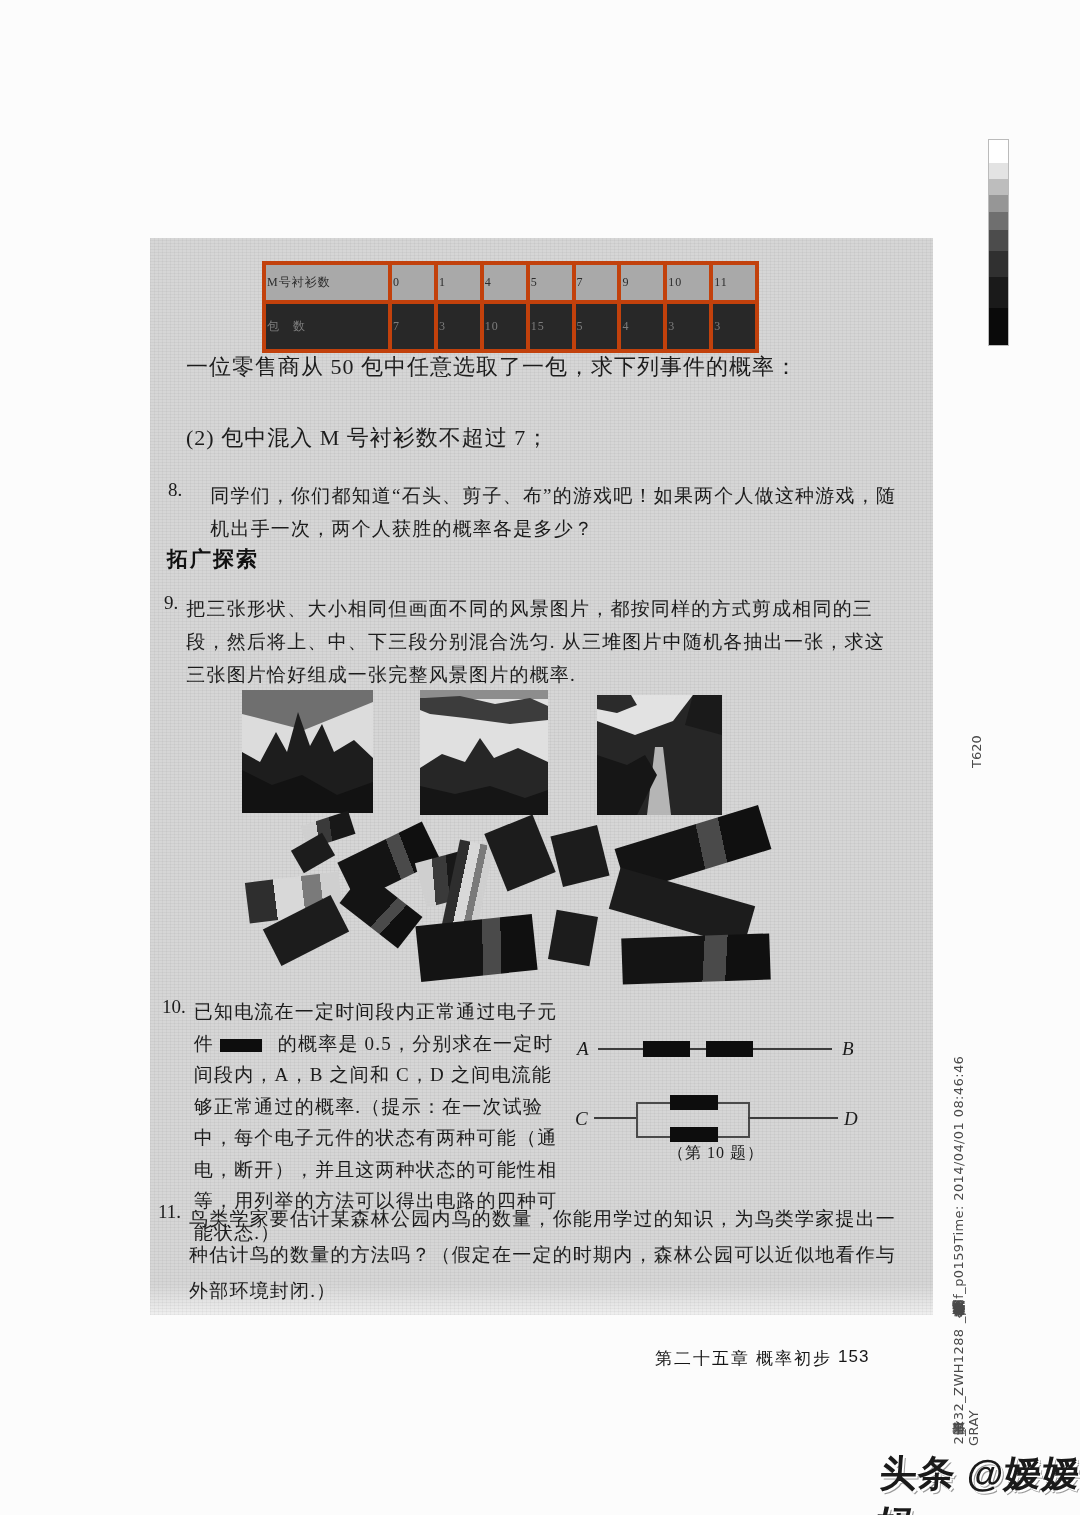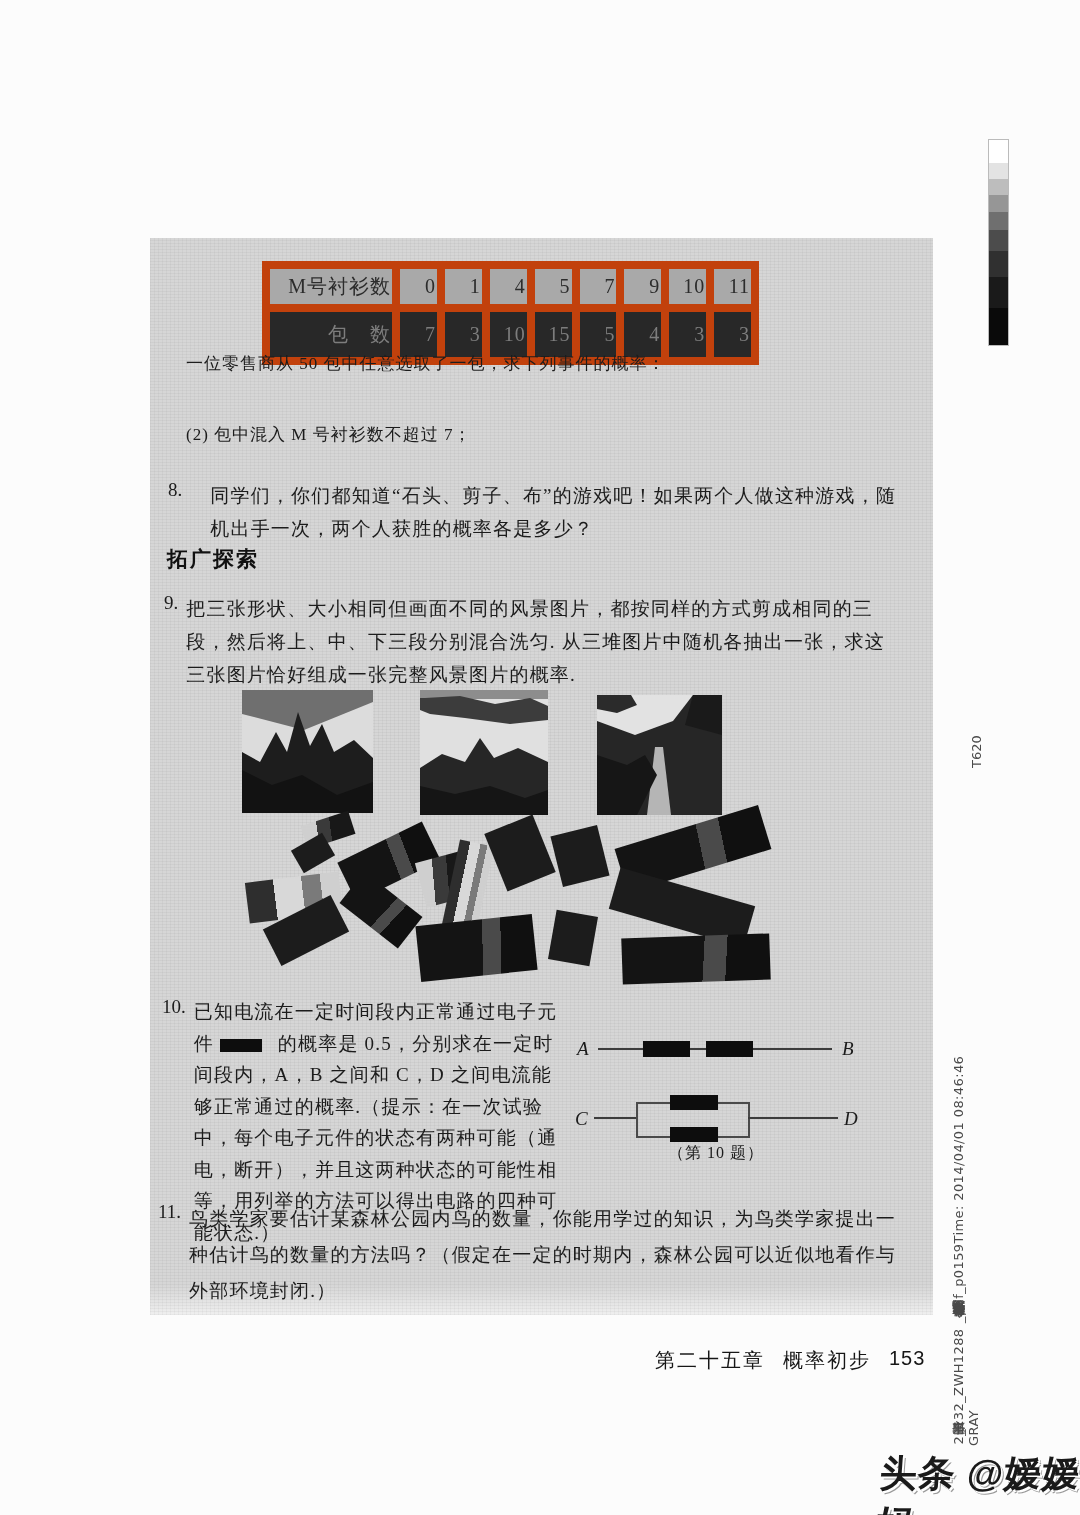--- a/index.html
+++ b/index.html
@@ -14,26 +14,26 @@
       linear-gradient(to bottom,#d6d6d6 0,#d6d6d6 calc(100% - 30px),#efefef 100%);}
 
   
   .graybar{position:absolute;left:988px;top:139px;width:19px;height:205px;border:1px solid #bbb;
     background:linear-gradient(to bottom,
       #ffffff 0 11%, #e3e3e3 11% 19%, #bdbdbd 19% 27%, #969696 27% 35%,
       #6f6f6f 35% 44%, #4c4c4c 44% 54%, #303030 54% 67%, #1a1a1a 67% 82%, #0a0a0a 82% 100%);}
 
   
   .shirt-table{position:absolute;left:262px;top:261px;width:497px;border-collapse:collapse;table-layout:fixed;}
-  .shirt-table td{border:8px solid #c2410c;text-align:right;font-size:20px;letter-spacing:1px;overflow:hidden;white-space:nowrap;}
+  .shirt-table td{border:4px solid #c2410c;text-align:left;font-size:12px;letter-spacing:1px;overflow:hidden;white-space:nowrap;}
   .shirt-table .hrow td{background:#a9a9a9;color:#2c2c2c;height:33px;}
   .shirt-table .drow td{background:#282828;color:#7d7d7d;height:43px;margin-top:12px;}
   .shirt-table td.lab{width:120px;}
 
-  .tline{position:absolute;font-size:17px;color:#1c1c1c;letter-spacing:1px;white-space:nowrap;}
+  .tline{position:absolute;font-size:22px;color:#1c1c1c;letter-spacing:1px;white-space:nowrap;}
   .qblock{position:absolute;display:flex;color:#1c1c1c;font-size:19px;}
   .qnum{flex:0 0 auto;margin-right:8px;}
   .qbody{line-height:33px;letter-spacing:1.2px;}
   .q10 .qbody{line-height:31.5px;}
   .q11 .qbody{line-height:36px;}
   .sec-header{position:absolute;left:167px;top:545px;font-family:"Liberation Sans",sans-serif;
     font-weight:bold;font-size:21px;color:#111;letter-spacing:2px;}
 
   
   .photo{position:absolute;display:block;}
@@ -45,21 +45,21 @@
   .strip.light{background:linear-gradient(90deg,#2e2e2e 0 30%,#d8d8d8 30% 60%,#7a7a7a 60% 80%,#cfcfcf 80% 100%);}
   .strip.spk{background:linear-gradient(95deg,#141414 0 55%,#4a4a4a 55% 70%,#101010 70% 100%);}
 
   
   .wire{position:absolute;height:2px;background:#3c3c3c;}
   .comp{position:absolute;background:#0d0d0d;}
   .pbox{position:absolute;border:2px solid #4a4a4a;background:transparent;}
   .clabel{position:absolute;font-size:19px;font-style:italic;color:#1b1b1b;font-family:"Liberation Serif",serif;}
   .fig-caption{position:absolute;font-size:16px;color:#1c1c1c;letter-spacing:1px;}
 
-  .footer{position:absolute;left:655px;top:1347px;display:flex;gap:18px;font-size:20px;color:#161616;letter-spacing:2px;}
+  .footer{position:absolute;left:655px;top:1347px;display:flex;gap:6px;font-size:17px;color:#161616;letter-spacing:2px;}
   .footer .pagenum{font-family:"Liberation Sans",sans-serif;letter-spacing:1px;}
 
   .vtext{position:absolute;writing-mode:vertical-rl;transform:rotate(180deg);
     font-family:"DejaVu Sans",sans-serif;color:#4a4a4a;white-space:nowrap;}
   .side-stamp{left:951px;top:806px;height:640px;font-size:13px;letter-spacing:0.4px;line-height:15px;}
   .tcode{left:969px;top:724px;height:44px;font-size:13px;}
 
   .toutiao{position:absolute;left:878px;top:1449px;font-family:"Liberation Sans",sans-serif;
     font-weight:800;font-size:37px;color:#1a1a1a;letter-spacing:1px;transform:skewX(-4deg);
     text-shadow:2px 2px 0 #fff,3px 3px 0 #9a9a9a;}

